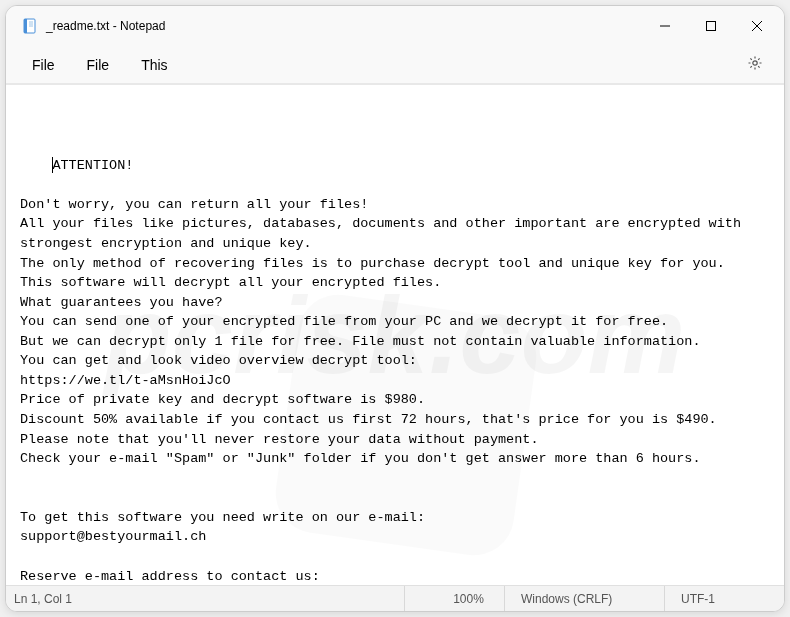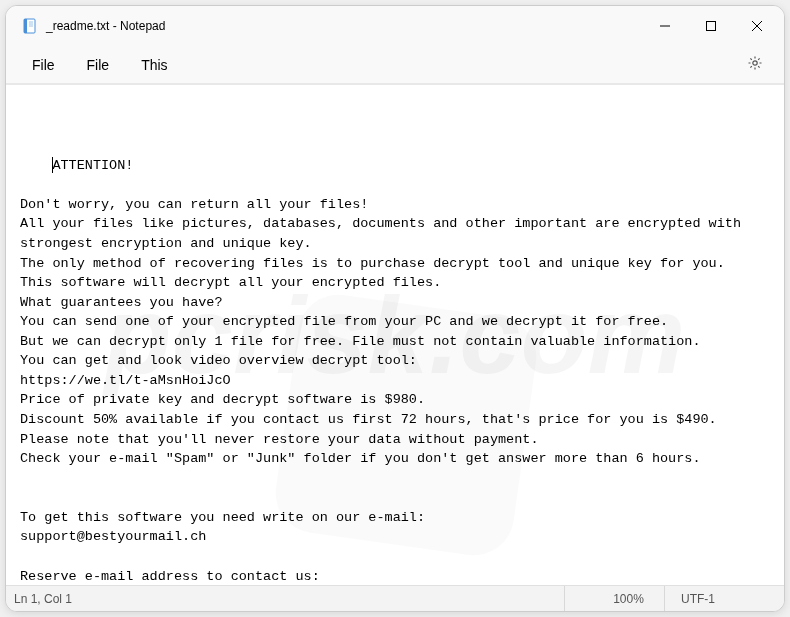--- a/index.html
+++ b/index.html
@@ -235,16 +235,17 @@
 Reserve e-mail address to contact us:
 supportsys@airmail.cc
 
 Your personal ID:
 0511UsjdjsPh8Jto3vmGBdsnQe8EMrLb8BXNNQ0nbbqnBEc6OK</span></span>
   </div>
 
   <div class="statusbar">
     <div class="status-cell">Ln 1, Col 1</div>
     <div class="status-cell status-zoom">100%</div>
+    <div class="status-cell status-eol">Windows (CRLF)</div>
     <div class="status-cell status-enc">UTF-1</div>
   </div>
 
 </div>
 
 </body></html>

